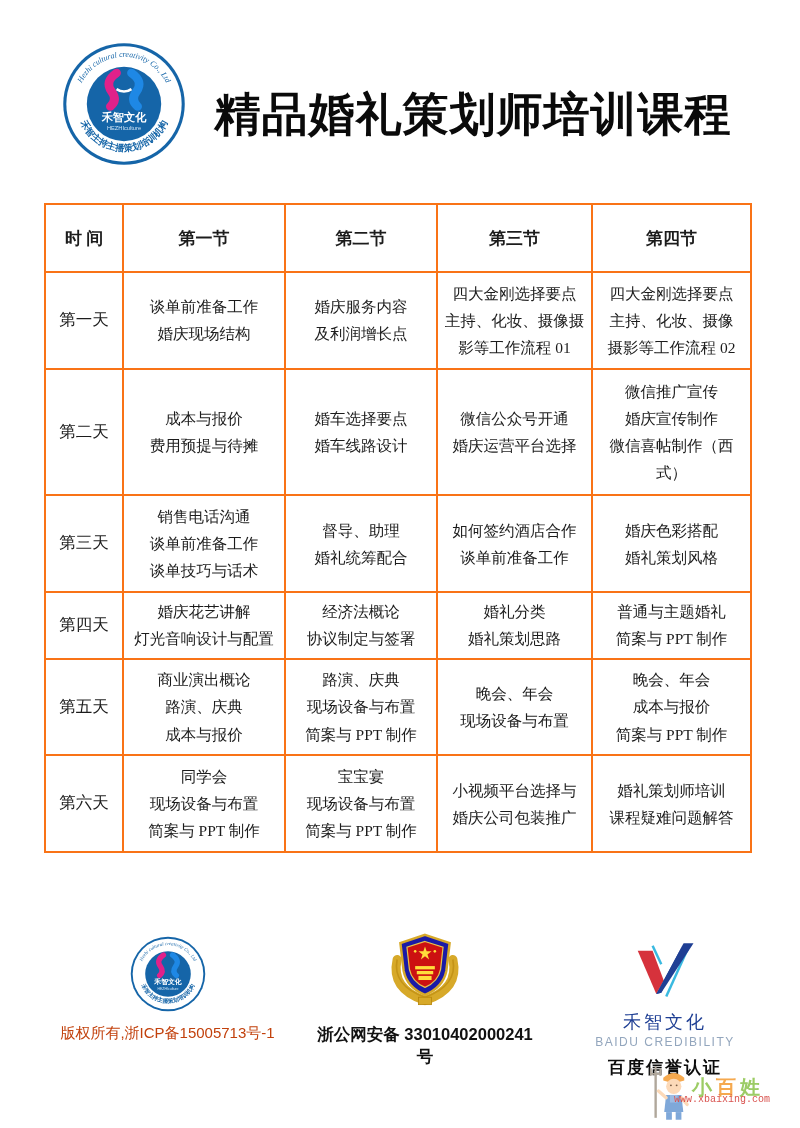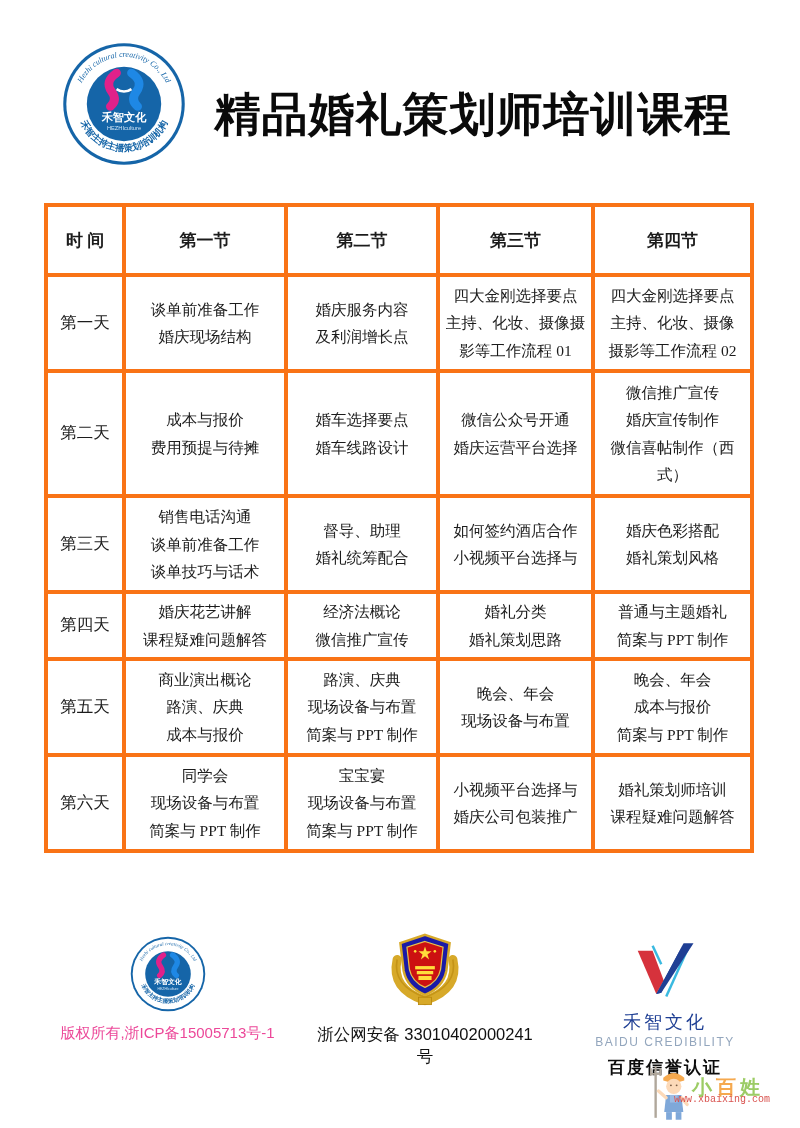--- a/index.html
+++ b/index.html
@@ -8,33 +8,33 @@
 
   
   .header-logo{position:absolute;left:62px;top:42px;width:124px;height:124px;}
   .page-title{position:absolute;left:190px;top:84px;width:566px;text-align:center;
               font-size:46px;font-weight:800;color:#0a0a0a;letter-spacing:1px;
               font-family:Liberation Mono, monospace;}
 
   
   table.course{position:absolute;left:44px;top:203px;width:708px;height:650px;
                border-collapse:collapse;table-layout:fixed;}
-  table.course th,table.course td{border:4px solid #f97316;text-align:center;vertical-align:middle;
+  table.course th,table.course td{border:2px solid #f97316;text-align:center;vertical-align:middle;
                font-family:"Liberation Serif","DejaVu Serif",serif;color:#1c1c1c;
                white-space:pre-line;padding:2px 4px;}
   table.course th{font-size:17px;font-weight:600;height:62px;}
   table.course td{font-size:15.5px;line-height:1.75;}
   table.course td.day{font-size:16.5px;border-radius:16px;}
   .c0{width:78px;}.c1{width:162px;}.c2{width:152px;}.c3{width:155px;}.c4{width:159px;}
 
   
   .footer-left{position:absolute;left:60px;top:936px;width:215px;text-align:center;}
-  .footer-left .copy{margin-top:8px;font-size:15px;color:#ec4899;}
+  .footer-left .copy{margin-top:8px;font-size:15px;color:#c2410c;}
   .footer-center{position:absolute;left:315px;top:930px;width:220px;text-align:center;}
-  .footer-center .police-text{margin-top:8px;font-size:16.5px;font-weight:400;color:#111;}
+  .footer-center .police-text{margin-top:8px;font-size:16.5px;font-weight:700;color:#111;}
   .footer-right{position:absolute;left:585px;top:942px;width:160px;text-align:center;}
   .footer-right .bd-cn{margin-top:2px;font-size:18px;color:#1f3f94;letter-spacing:3px;}
   .footer-right .bd-en{font-size:12px;color:#93a6bd;letter-spacing:1.5px;margin-top:1px;}
   .footer-right .bd-cert{font-size:17px;font-weight:700;color:#0c0c0c;margin-top:7px;letter-spacing:2px;}
 
   
   .watermark{position:absolute;right:2px;bottom:2px;width:150px;height:66px;}
   .wm-farmer{position:absolute;left:0;bottom:4px;}
   .wm-text{position:absolute;left:44px;top:2px;font-weight:700;font-size:20px;letter-spacing:4px;
            font-family:"DejaVu Sans",sans-serif;margin-top:12px;}
@@ -118,30 +118,30 @@
 微信喜帖制作（西式）</td>
       </tr>
       <tr>
         <td class="day">第三天</td>
         <td>销售电话沟通
 谈单前准备工作
 谈单技巧与话术</td>
         <td>督导、助理
 婚礼统筹配合</td>
         <td>如何签约酒店合作
-小视频平台选择与</td>
+谈单前准备工作</td>
         <td>婚庆色彩搭配
 婚礼策划风格</td>
       </tr>
       <tr>
         <td class="day">第四天</td>
         <td>婚庆花艺讲解
-课程疑难问题解答</td>
+灯光音响设计与配置</td>
         <td>经济法概论
-微信推广宣传</td>
+协议制定与签署</td>
         <td>婚礼分类
 婚礼策划思路</td>
         <td>普通与主题婚礼
 简案与 PPT 制作</td>
       </tr>
       <tr>
         <td class="day">第五天</td>
         <td>商业演出概论
 路演、庆典
 成本与报价</td>

